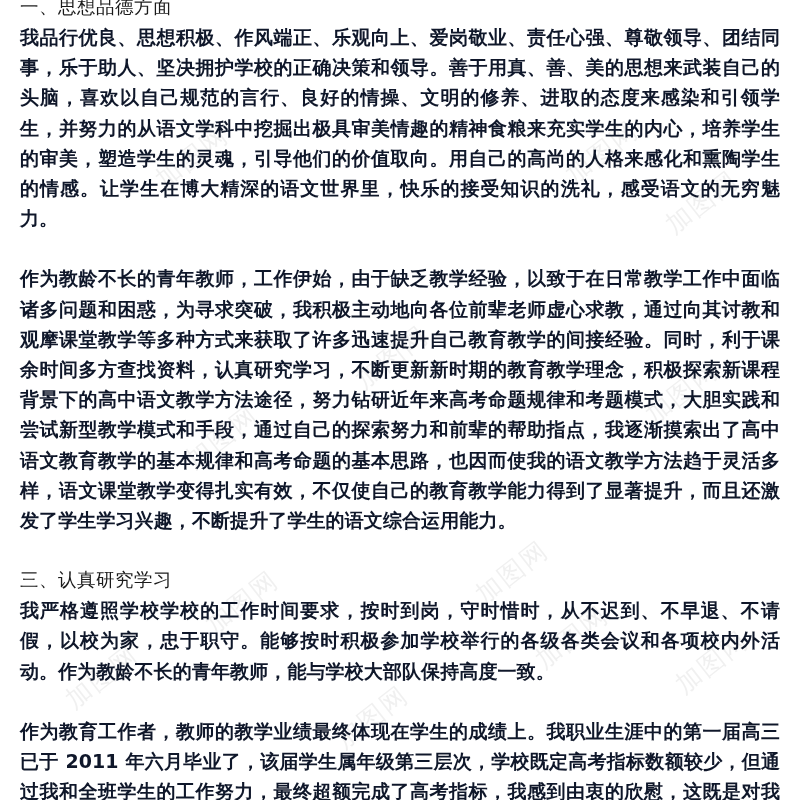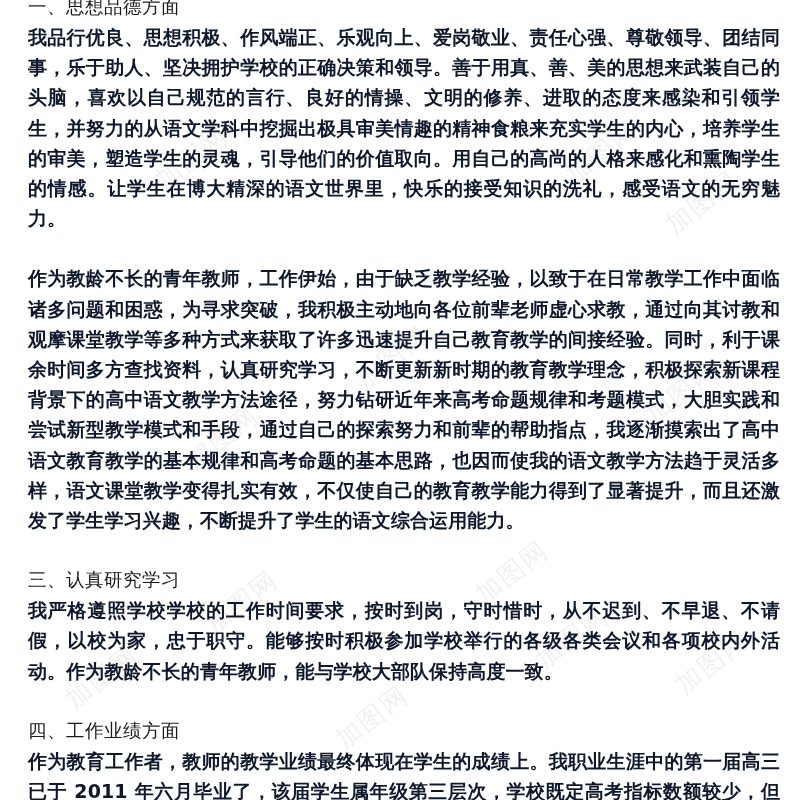--- a/index.html
+++ b/index.html
@@ -34,21 +34,21 @@
     transform-origin: center center;
     white-space: nowrap;
     font-weight: 400;
   }
 
   
   #page {
     position: absolute;
     inset: 0;
     z-index: 1;
-    padding: 0 20px 0 28px;
+    padding: 0 20px 0 20px;
     box-sizing: border-box;
   }
 
   .doc-body {
     position: relative;
     top: -8px;
   }
 
   .section { }
 
@@ -111,18 +111,17 @@
     <div class="gap"></div>
 
     <div class="section">
       <div class="heading">三、认真研究学习</div>
       <div class="para">我严格遵照学校学校的工作时间要求，按时到岗，守时惜时，从不迟到、不早退、不请假，以校为家，忠于职守。能够按时积极参加学校举行的各级各类会议和各项校内外活动。作为教龄不长的青年教师，能与学校大部队保持高度一致。</div>
     </div>
 
     <div class="gap"></div>
 
     <div class="section">
-      <div class="heading">四、工作业绩方面</div>
       <div class="para">作为教育工作者，教师的教学业绩最终体现在学生的成绩上。我职业生涯中的第一届高三已于 2011 年六月毕业了，该届学生属年级第三层次，学校既定高考指标数额较少，但通过我和全班学生的工作努力，最终超额完成了高考指标，我感到由衷的欣慰，这既是对我三年的辛苦付出的回报，同时也是自己教学能力不断提升的有力证明。今年我校顺应社会教育教学</div>
     </div>
 
   </div>
 </div>
 
 </body></html>

